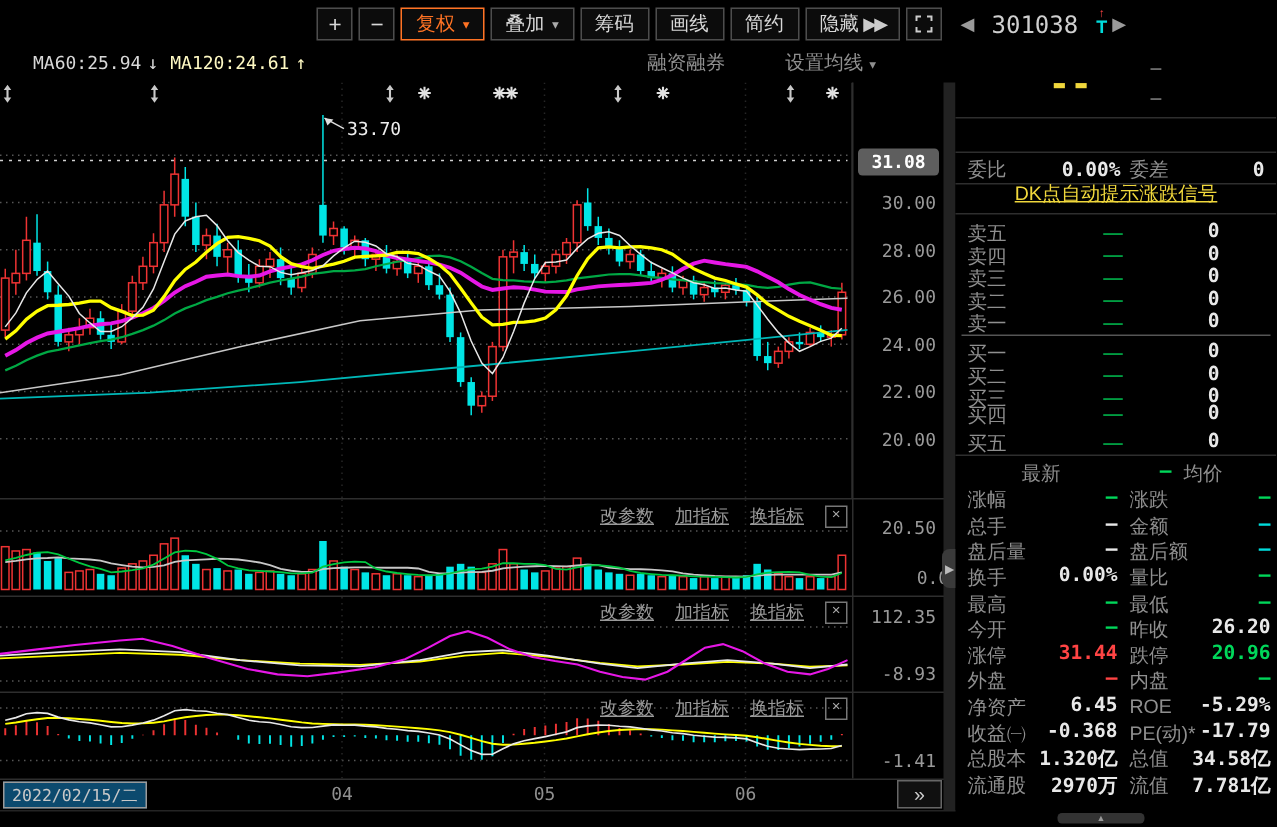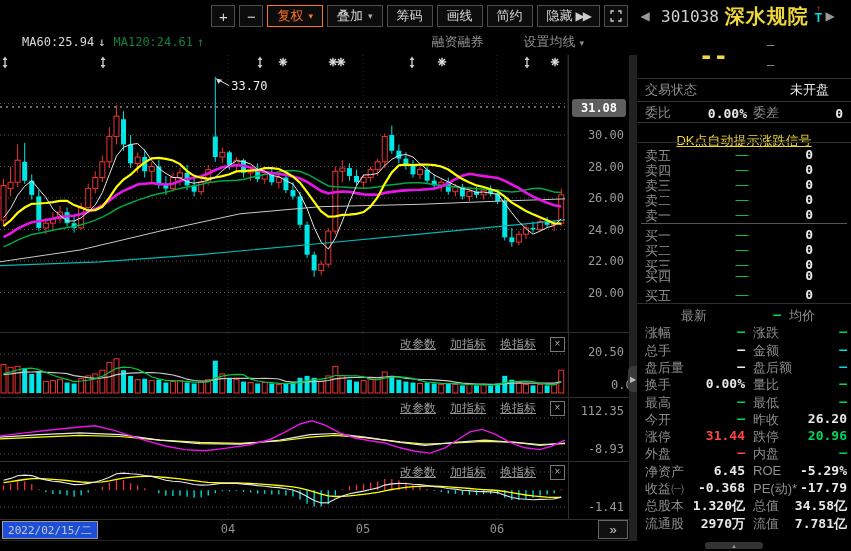--- a/index.html
+++ b/index.html
@@ -10,39 +10,39 @@
   .tbtn{height:22px;box-sizing:border-box;border:1px solid #4d4d4d;background:#0c0c0c;color:#d8d8d8;
         font-size:13px;display:flex;align-items:center;justify-content:center;padding:0 9px;cursor:pointer;}
   .tbtn.accent{border-color:#ff7324;color:#ff7324;}
   .tbtn .caret{font-size:9px;color:#aaa;margin-left:5px;}
   .tbtn.accent .caret{color:#ff7324;}
   .tbtn .suffix{font-size:12px;color:#ccc;margin-left:3px;letter-spacing:-2px;}
   .tbtn.sq{width:24px;padding:0;font-size:15px;}
   
   #ma-row{position:absolute;top:33px;left:2px;width:628px;height:18px;font-size:12px;
           font-family:"DejaVu Sans Mono",monospace;display:flex;align-items:center;margin-left:20px;}
-  #ma-row .w{color:#d8d8d8;} #ma-row .c{color:#15803d;}
+  #ma-row .w{color:#d8d8d8;} #ma-row .c{color:#fef9c3;}
   #ma-row .links{position:absolute;right:66px;top:0;display:flex;gap:40px;color:#8f8f8f;
                  font-family:"Liberation Sans",sans-serif;font-size:13px;}
   #ma-row .links .caret{font-size:9px;margin-left:4px;color:#8f8f8f;}
   
   .hdiv{position:absolute;left:0;width:630px;height:1px;background:#2e2e2e;}
   #axis-vline{position:absolute;left:568px;top:55px;width:1px;height:464px;background:#2e2e2e;}
   .axis-label{position:absolute;width:56px;text-align:right;font-family:"DejaVu Sans Mono",monospace;
               font-size:12px;color:#9a9a9a;}
   #price-tag{position:absolute;left:572px;width:54px;height:18px;background:#5e5e5e;border-radius:3px;
              color:#fff;font-family:"DejaVu Sans Mono",monospace;font-size:12px;font-weight:bold;
              display:flex;align-items:center;justify-content:center;}
   .pane-tools{position:absolute;display:flex;align-items:center;gap:14px;color:#9a9a9a;font-size:12px;}
   .pane-tools .lnk{cursor:pointer;text-decoration:underline;}
   .pane-tools .closebox{width:13px;height:13px;border:1px solid #777;color:#aaa;font-size:10px;line-height:12px;
                         text-align:center;cursor:pointer;}
   
   #xaxis{position:absolute;left:0;top:520px;width:630px;height:20px;font-size:12px;color:#8f8f8f;}
-  #date-box{position:absolute;left:2px;top:1px;width:94px;height:16px;border:1px solid #9a9a9a;background:#1d4ed8;
+  #date-box{position:absolute;left:2px;top:1px;width:94px;height:16px;border:1px solid #9a9a9a;background:#0c4a6e;
             color:#c8c8c8;display:flex;align-items:center;justify-content:center;
             font-family:"DejaVu Sans Mono",monospace;font-size:11px;}
   .month-tick{position:absolute;top:2px;width:30px;text-align:center;font-family:"DejaVu Sans Mono",monospace;}
   #more-btn{position:absolute;right:2px;top:0;width:28px;height:17px;border:1px solid #666;background:#101010;
             color:#ccc;display:flex;align-items:center;justify-content:center;font-size:13px;cursor:pointer;}
   #bottom-line{position:absolute;left:0;top:540px;width:851px;height:1px;background:#242424;}
   
   #split{position:absolute;left:629px;top:55px;width:8px;height:485px;background:#222;}
   #split-arrow{position:absolute;left:628px;top:366px;width:10px;height:26px;background:#3a3a3a;
                border-radius:5px 0 0 5px;color:#bbb;font-size:8px;display:flex;align-items:center;
@@ -609,43 +609,38 @@
   </div>
   <div id="bottom-line"></div>
 
   <div id="split"></div>
   <div id="split-arrow">▶</div>
 
   <div id="rp">
     <div id="rp-title">
       <span class="navarrow">◀</span>
       <span id="rp-code">301038</span>
-      <span id="rp-name">深水规院</span>
       <span id="rp-t"><span class="mini">↑</span><span>T</span></span>
       <span class="navarrow">▶</span>
     </div>
     <div id="rp-price">
       <span class="big">--</span>
       <span class="sm1">—</span>
       <span class="sm2">—</span>
     </div>
     <div class="sep" style="top:78px"></div>
-    <div class="rp-row" style="top:81px;height:18px">
-      <span class="lbl gray">交易状态</span>
-      <span class="white" style="position:absolute;right:22px">未开盘</span>
-    </div>
     <div class="sep" style="top:101px"></div>
     <div class="rp-row" style="top:104px;height:18px">
       <span class="lbl gray">委比</span>
       <span class="white num" style="position:absolute;right:104px">0.00%</span>
       <span class="gray" style="position:absolute;left:116px">委差</span>
       <span class="white num" style="position:absolute;right:8px">0</span>
     </div>
     <div class="sep" style="top:122px"></div>
-    <div class="rp-row" style="top:133px;height:16px">
+    <div class="rp-row" style="top:121px;height:16px">
       <span class="dk">DK点自动提示涨跌信号</span>
     </div>
     <div class="sep" style="top:142px"></div>
     <div id="order-book">
         <div class="book-row" style="top: 147px;">
           <span class="lbl gray">卖五</span>
           <span class="dash green">—</span>
           <span class="vol num">0</span>
         </div>
         <div class="book-row" style="top: 162px;">

